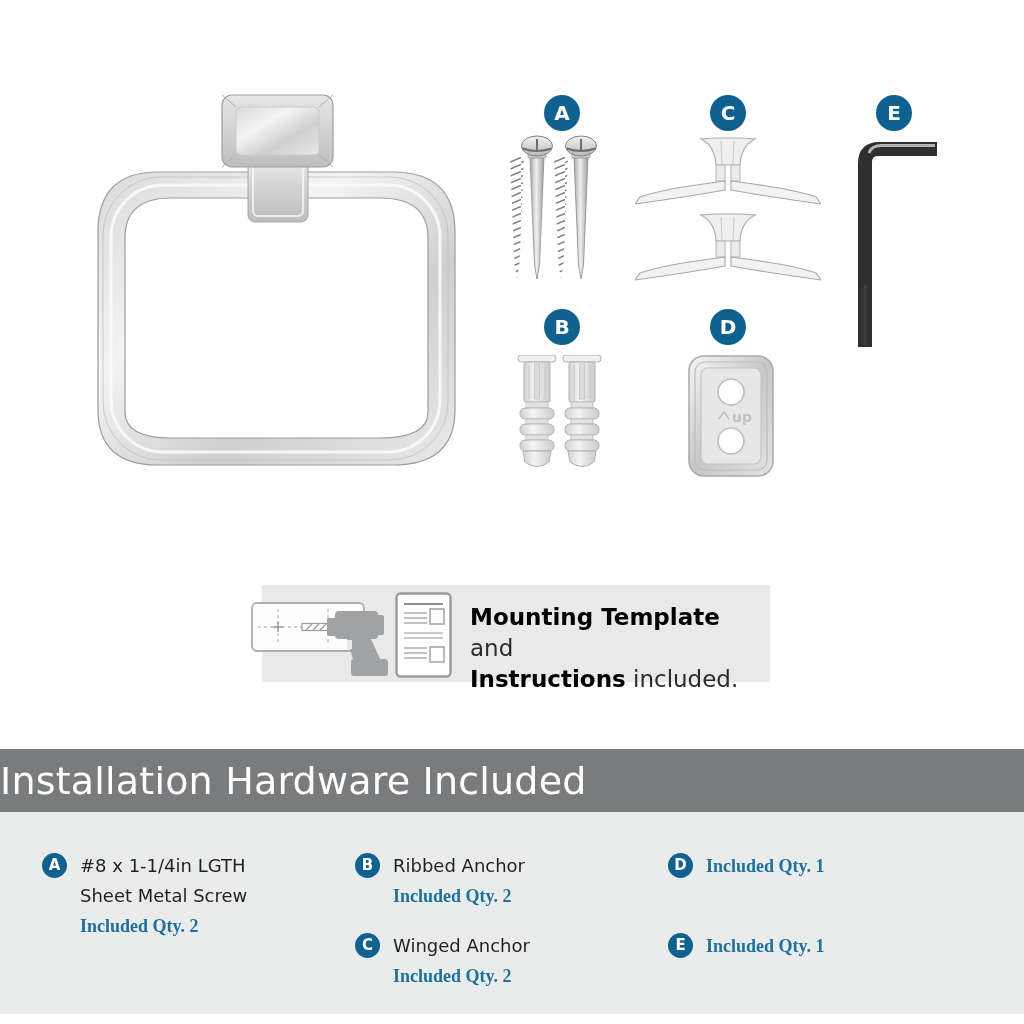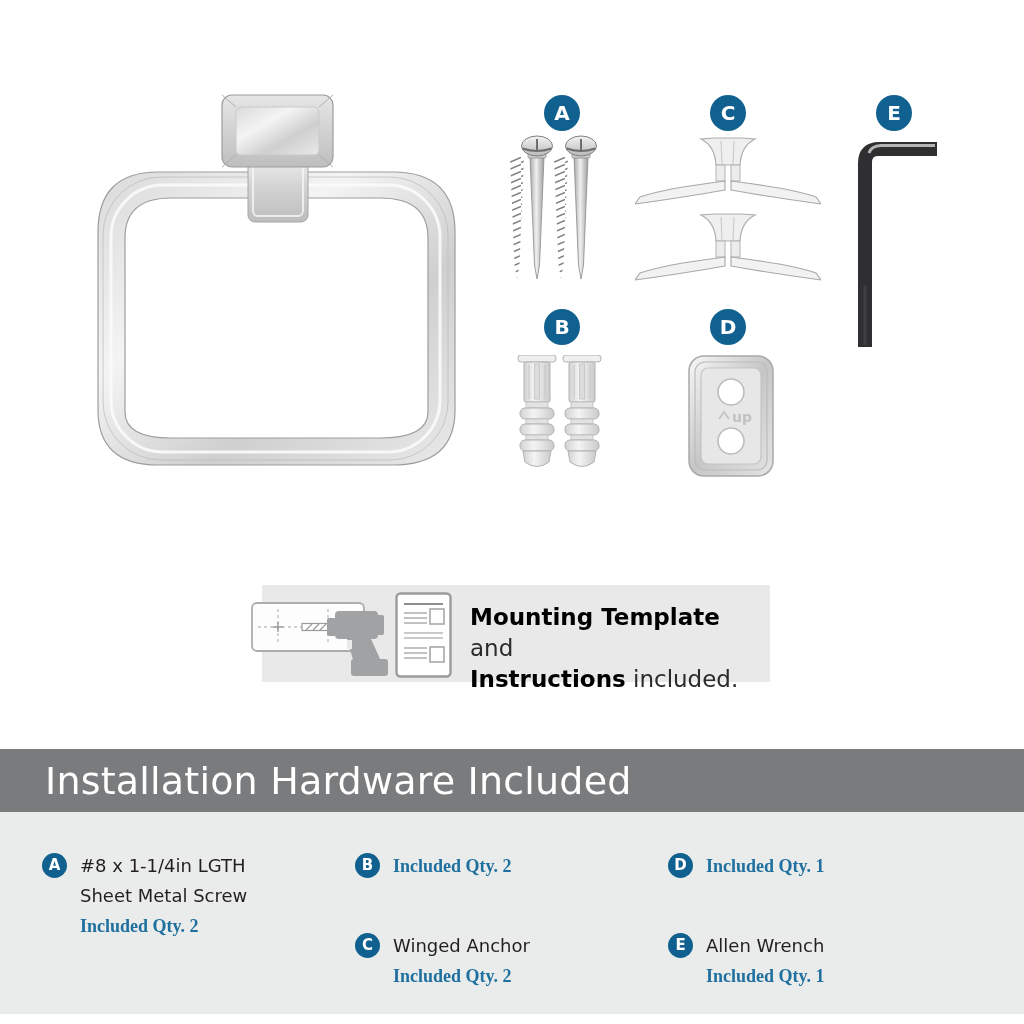--- a/index.html
+++ b/index.html
@@ -24,21 +24,21 @@
   .badge.small{width:25px;height:25px;font-size:15px;flex:0 0 25px;}
 
   
   #note-box{left:262px;top:585px;width:508px;height:97px;background:var(--note-gray);}
   #note-text{left:208px;top:17px;font-size:23px;line-height:31px;color:#2B2B2B;}
   #note-text b{color:#000000;}
 
   
   #header-bar{left:0;top:749px;width:1024px;height:63px;background:var(--header-gray);
     display:flex;align-items:center;}
-  #header-bar .title{color:#fff;font-size:38px;letter-spacing:.2px;padding-left:45px;font-weight:400;}
+  #header-bar .title{color:#fff;font-size:38px;letter-spacing:.2px;font-weight:400;}
 
   
   #legend{left:0;top:812px;width:1024px;height:202px;background:var(--section-gray);}
   .legend-item{position:absolute;display:flex;align-items:flex-start;}
   .legend-item .badge{margin-top:2px;margin-right:13px;}
   .legend-text{font-size:18px;line-height:30px;color:var(--text-dark);}
   .legend-text .qty{color:var(--qty-blue);font-weight:bold;font-family:Liberation Serif, serif;}
 
   svg{display:block;}
   text{font-family:"DejaVu Sans","Liberation Sans",sans-serif;}
@@ -263,20 +263,21 @@
         <div>Sheet Metal Screw</div>
         <div class="qty">Included Qty. 2</div>
       </div>
     </div>
 
     <div class="legend-item" style="left:355px;top:39px;">
       <div class="badge small">
         <span>B</span>
       </div>
       <div class="legend-text">
+        <div>Ribbed Anchor</div>
         <div class="qty">Included Qty. 2</div>
       </div>
     </div>
 
     <div class="legend-item" style="left:355px;top:119px;">
       <div class="badge small">
         <span>C</span>
       </div>
       <div class="legend-text">
         <div>Winged Anchor</div>
@@ -291,19 +292,18 @@
       <div class="legend-text">
         <div class="qty">Included Qty. 1</div>
       </div>
     </div>
 
     <div class="legend-item" style="left:668px;top:119px;">
       <div class="badge small">
         <span>E</span>
       </div>
       <div class="legend-text">
-        <div>Allen Wrench</div>
         <div class="qty">Included Qty. 1</div>
       </div>
     </div>
 
   </div>
 </div>
 
 </body></html>

